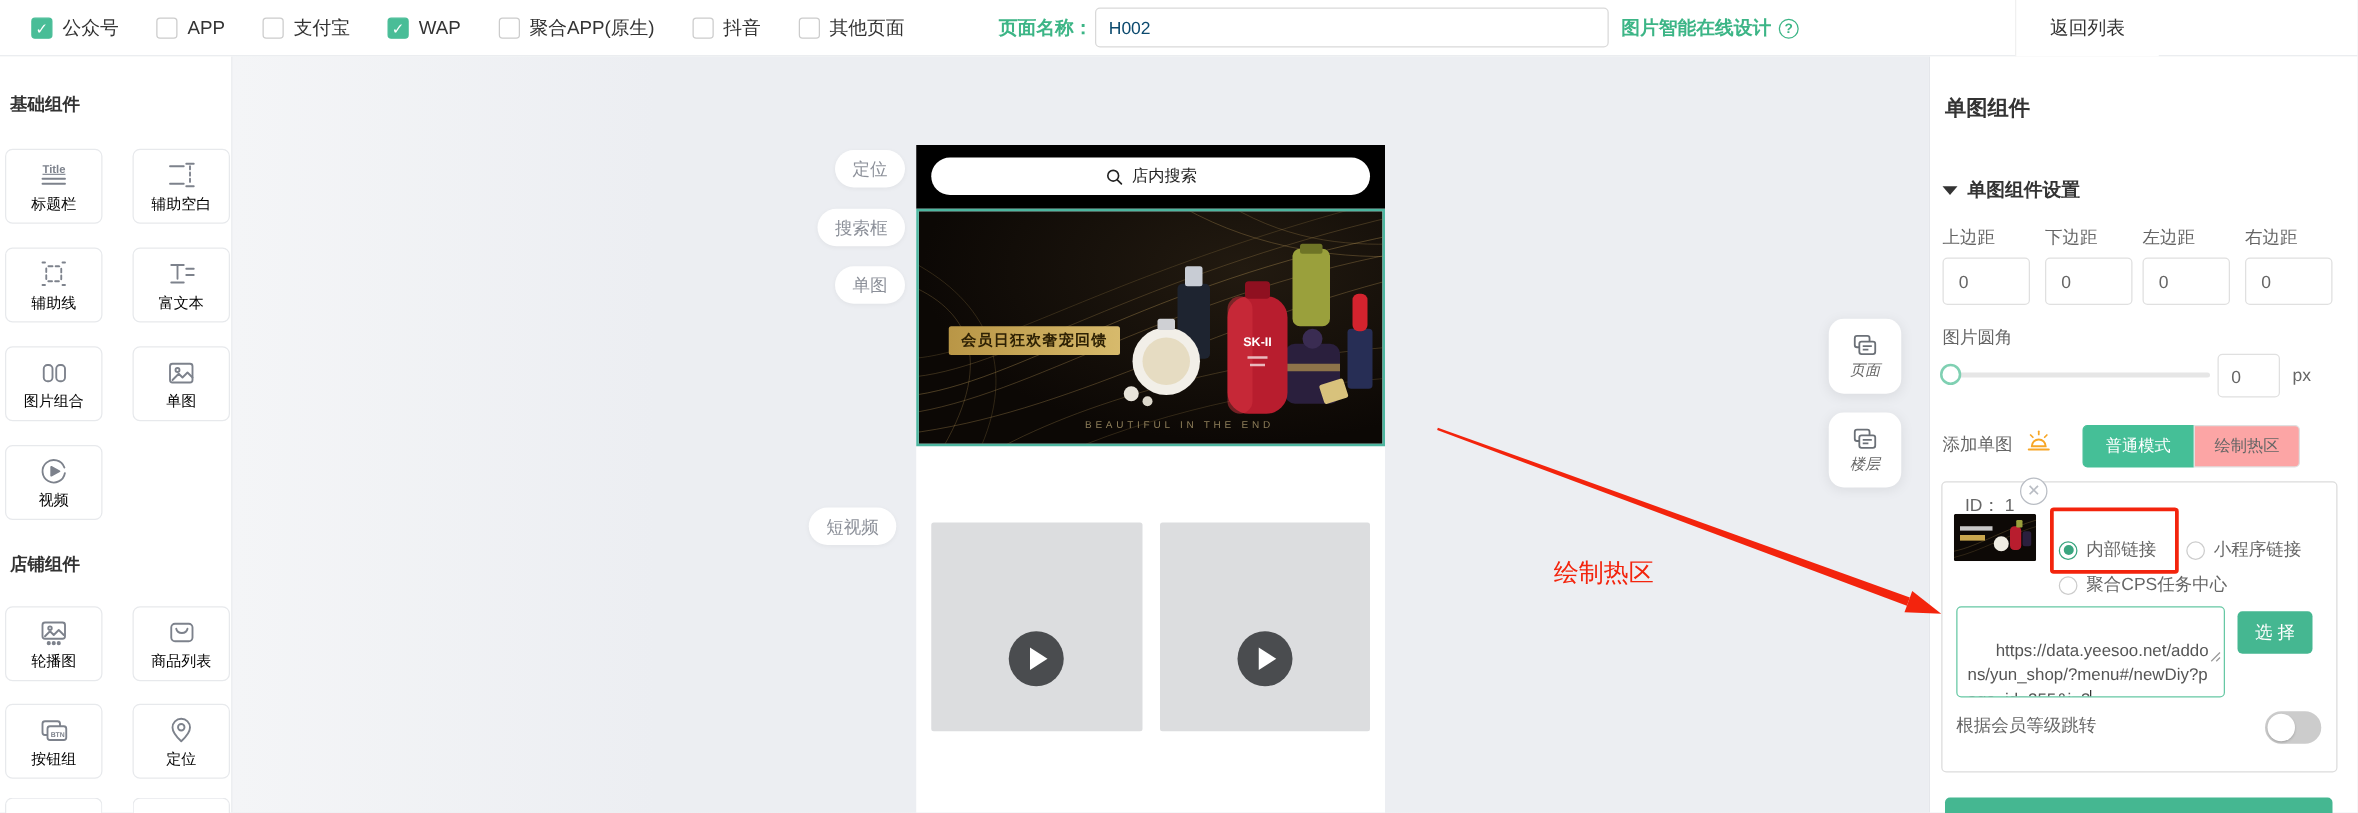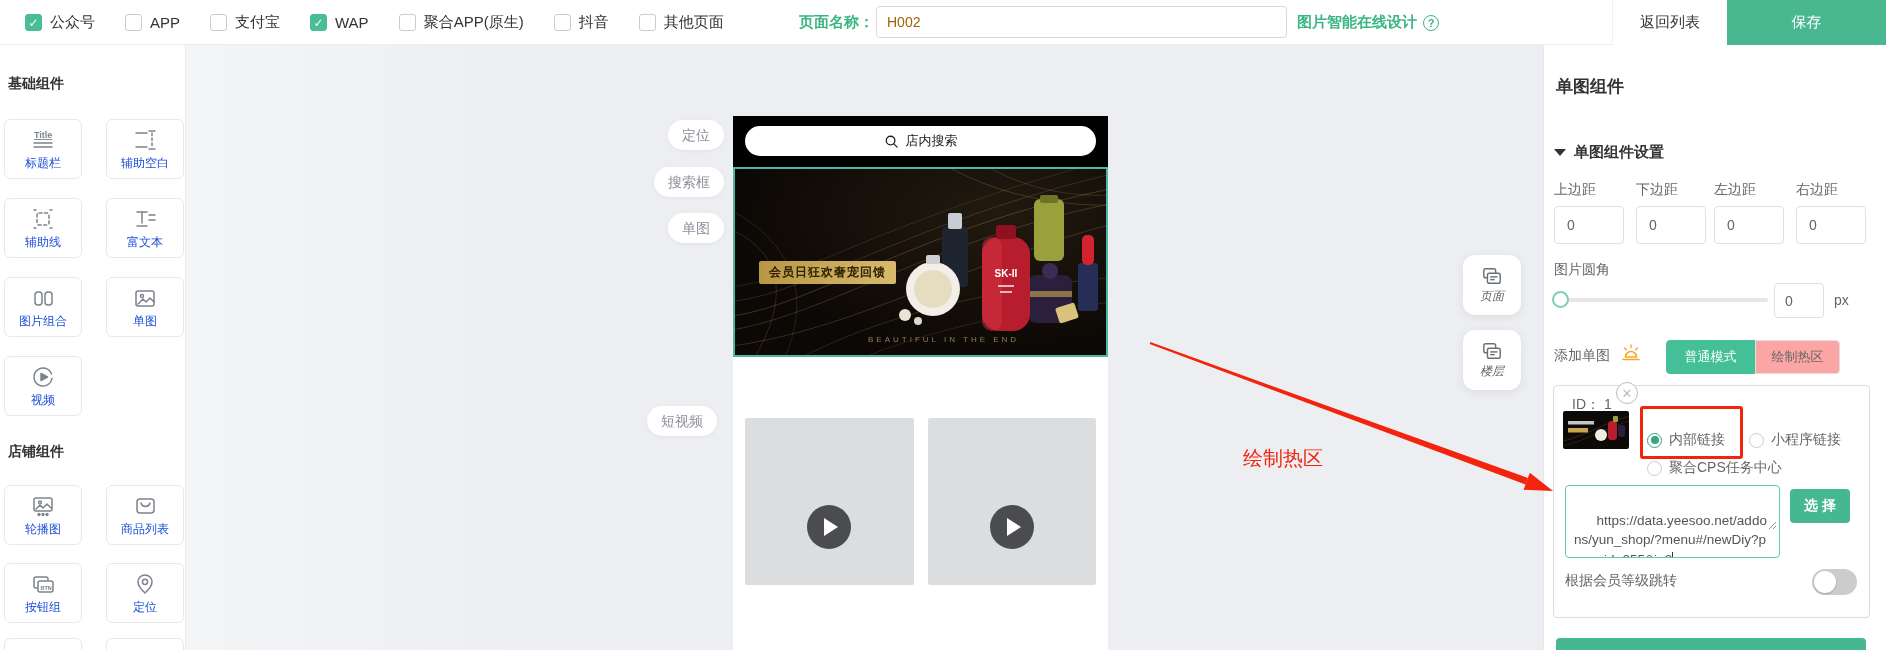--- a/index.html
+++ b/index.html
@@ -9,39 +9,39 @@
   
   .topbar { position:absolute; left:0; top:0; width:1886px; height:45px; background:#fff;
     border-bottom:1px solid #ebedf0; z-index:30; }
   .platforms { position:absolute; left:25px; top:0; height:45px; display:flex; align-items:center; gap:30px; }
   .platform { display:flex; align-items:center; gap:8px; font-size:15px; color:#333; cursor:pointer; }
   .cb { width:17px; height:17px; border:1px solid #ccc; border-radius:3px; background:#fff;
     display:flex; align-items:center; justify-content:center; font-size:12px; color:#fff; }
   .cb.checked { background:#49bd97; border-color:#49bd97; }
   .pagename-label { position:absolute; left:799px; top:13px; font-size:15px; font-weight:bold; color:#3cb586; }
   .pagename-input { position:absolute; left:876px; top:6px; width:411px; height:32px; border:1px solid #d9d9d9;
-    border-radius:4px; padding:0 10px; font-size:14px; color:#a16207; font-family:inherit; }
+    border-radius:4px; padding:0 10px; font-size:14px; color:#0c4a6e; font-family:inherit; }
   .smart-design { position:absolute; left:1297px; top:13px; font-size:15px; font-weight:bold; color:#3cb586;
     display:flex; align-items:center; gap:6px; cursor:pointer; }
   .help-circle { width:16px; height:16px; border:1.5px solid #3cb586; border-radius:50%;
     font-size:11px; font-weight:bold; color:#3cb586; display:flex; align-items:center; justify-content:center; }
   .back-btn { position:absolute; left:1612px; top:0; width:115px; height:45px; background:#fff;
     border:none; border-left:1px solid #f0f0f0; font-size:15px; color:#333; cursor:pointer; font-family:inherit; }
   .save-btn { position:absolute; left:1727px; top:0; width:159px; height:45px; background:#49b890;
     border:none; font-size:15px; color:#fff; cursor:pointer; font-family:inherit; }
 
   
   .sidebar { position:absolute; left:0; top:45px; width:186px; height:605px; background:#fff;
     border-right:1px solid #e8eaed; z-index:20; }
   .side-heading { position:absolute; left:8px; font-size:14px; font-weight:bold; color:#333; }
   .comp-card { position:absolute; width:78px; height:60px; background:#fff; border:1px solid #e7e9ec;
     border-radius:6px; cursor:pointer; display:flex; flex-direction:column; align-items:center;
     justify-content:flex-start; padding-top:7px; }
   .comp-card .ic { height:26px; display:flex; align-items:center; justify-content:center; }
-  .comp-card .lb { font-size:12px; color:#1d4ed8; margin-top:2px; white-space:nowrap; }
+  .comp-card .lb { font-size:12px; color:#000000; margin-top:2px; white-space:nowrap; }
   .comp-card svg { stroke:#7d828c; fill:none; stroke-width:1.5; stroke-linecap:round; stroke-linejoin:round; }
   .card-sliver { position:absolute; width:78px; height:14px; background:#fff; border:1px solid #e7e9ec;
     border-radius:6px 6px 0 0; border-bottom:none; }
 
   
   .canvas { position:absolute; left:186px; top:45px; width:1357px; height:605px;
     background:linear-gradient(90deg,#f4f5f7 0%, #eceef2 25%); }
   .pill { position:absolute; background:#fff; border-radius:16px; height:30px; line-height:30px;
     padding:0 14px; font-size:14px; color:#8c9099; box-shadow:0 1px 4px rgba(0,0,0,.05); }
 
@@ -122,21 +122,21 @@
   .radio { width:15px; height:15px; border:1px solid #ccc; border-radius:50%; background:#fff;
     display:flex; align-items:center; justify-content:center; }
   .radio.selected { border-color:#3aa57f; }
   .radio.selected .dot { width:8px; height:8px; border-radius:50%; background:#3aa57f; }
   .link-textarea { position:absolute; left:11px; top:99px; width:215px; height:73px; border:1px solid #66c8a4;
     border-radius:4px; padding:5px 8px; font-size:13.5px; color:#555; line-height:1.45;
     white-space:pre-wrap; word-break:break-all; overflow:hidden; cursor:text; }
   .caret { display:inline-block; width:1px; height:14px; background:#333; vertical-align:-2px; }
   .resize-handle { position:absolute; right:2px; bottom:2px; }
   .choose-btn { position:absolute; left:236px; top:103px; width:60px; height:34px; background:#45b791;
-    border:none; border-radius:4px; color:#fff; font-size:14px; cursor:pointer; font-family:inherit;font-weight:bold; }
+    border:none; border-radius:4px; color:#fff; font-size:14px; cursor:pointer; font-family:inherit; }
   .member-label { position:absolute; left:11px; top:186px; font-size:14px; color:#666; }
   .toggle { position:absolute; left:258px; top:183px; width:45px; height:26px; background:#ccc;
     border-radius:13px; cursor:pointer; }
   .toggle .knob { position:absolute; left:2px; top:2px; width:22px; height:22px; background:#fff;
     border-radius:50%; box-shadow:0 1px 2px rgba(0,0,0,.2); }
   .panel-bottom-btn { position:absolute; left:12px; top:593px; width:310px; height:40px; background:#45b791;
     border:none; border-radius:4px; cursor:pointer; }
 
   
   .anno-arrow { position:absolute; left:0; top:0; z-index:50; pointer-events:none; }
@@ -178,21 +178,20 @@
       <span>其他页面</span>
     </label>
   </div>
   <span class="pagename-label">页面名称：</span>
   <input class="pagename-input" value="H002" style="">
   <div class="smart-design">
     <span>图片智能在线设计</span>
     <span class="help-circle">?</span>
   </div>
   <button class="back-btn">返回列表</button>
-  <button class="save-btn">保存</button>
 </div>
 
 <div class="sidebar">
   <div class="side-heading" style="top:30px">基础组件</div>
 
   <div class="comp-card" style="left:4px;top:74px">
     <span class="ic">
       <svg width="26" height="24" viewBox="0 0 26 24">
           <text x="4" y="10" font-size="9" font-weight="bold" fill="#7d828c" stroke="none" text-decoration="underline">Title</text>
           <line x1="4" y1="15" x2="22" y2="15"></line>

